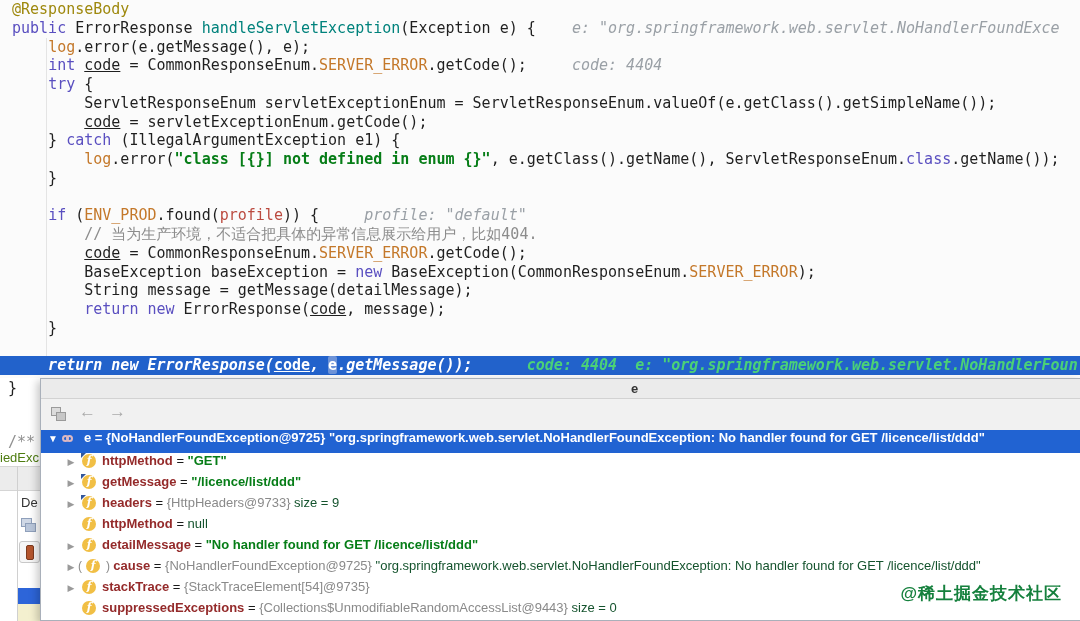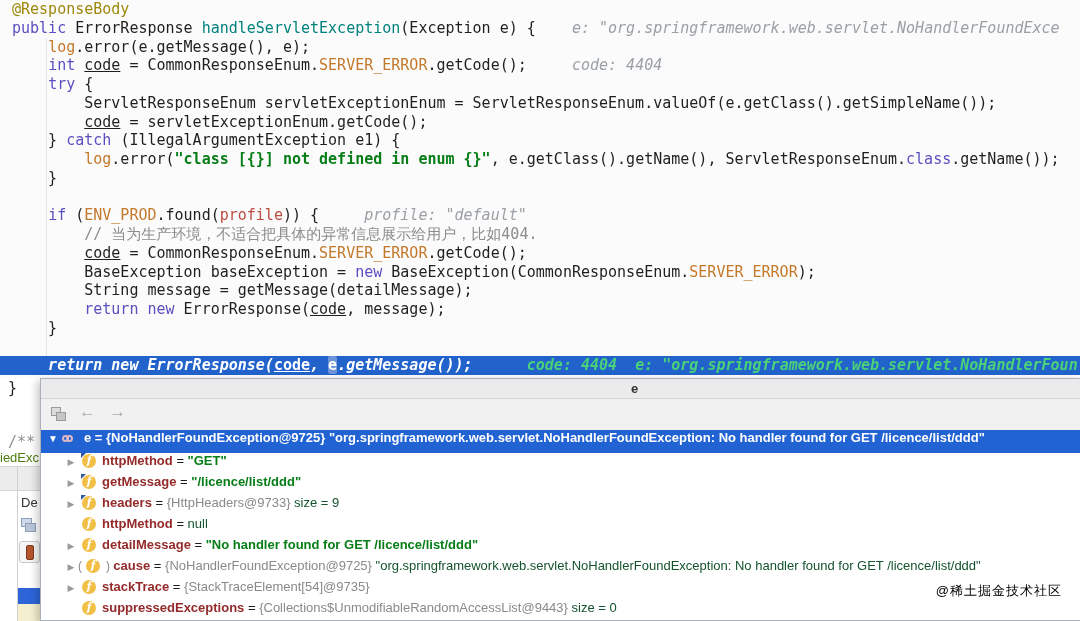--- a/index.html
+++ b/index.html
@@ -82,22 +82,22 @@
            text-align:center; vertical-align:middle; margin:-2px 6px 0 4px; }
   .ficon.corner::before { content:''; position:absolute; left:-1px; top:-1px;
            border-left:5px solid #31569b; border-bottom:5px solid transparent; }
   .paren { color:#8a8a8a; font-size:12px; }
   .rname  { color:#942a2a; font-weight:bold; }
   .req    { color:#1a1a1a; }
   .rstr   { color:#067d17; font-weight:bold; }
   .rref   { color:#8a8a8a; }
   .rplain { color:#14532d; }
 
-  .watermark { position:absolute; right:18px; top:582px; font-size:13px;
-               color:#000000; letter-spacing:1px; }
+  .watermark { position:absolute; right:18px; top:582px; font-size:17px;
+               color:#15803d; letter-spacing:1px;font-weight:bold; }
 </style>
 </head>
 <body>
 
 <div class="editor">
   <div class="indent-guide"></div>
   <div id="code-lines">
       <div class="code-line"><span class="ann">@ResponseBody</span></div>
       <div class="code-line"><span class="kw">public </span><span class="pln">ErrorResponse </span><span class="decl">handleServletException</span><span class="pln">(Exception e) {</span><span class="hint">    e: "org.springframework.web.servlet.NoHandlerFoundExce</span></div>
       <div class="code-line"><span class="pln">    </span><span class="const">log</span><span class="pln">.error(e.getMessage(), e);</span></div>

